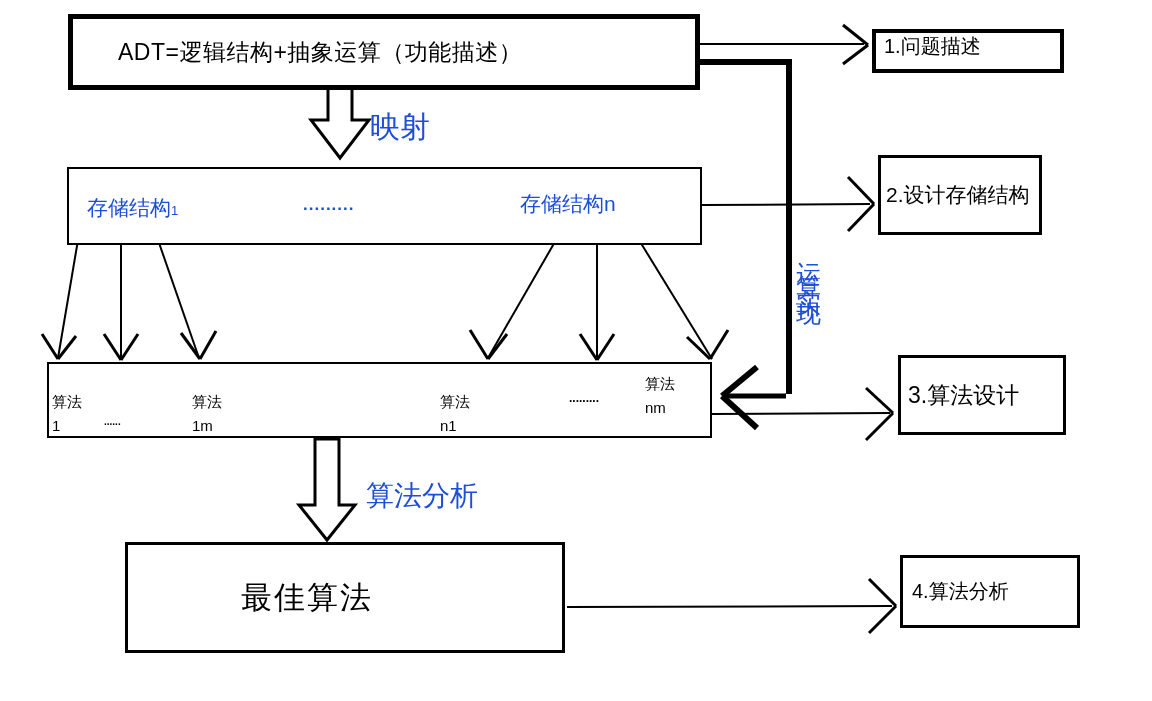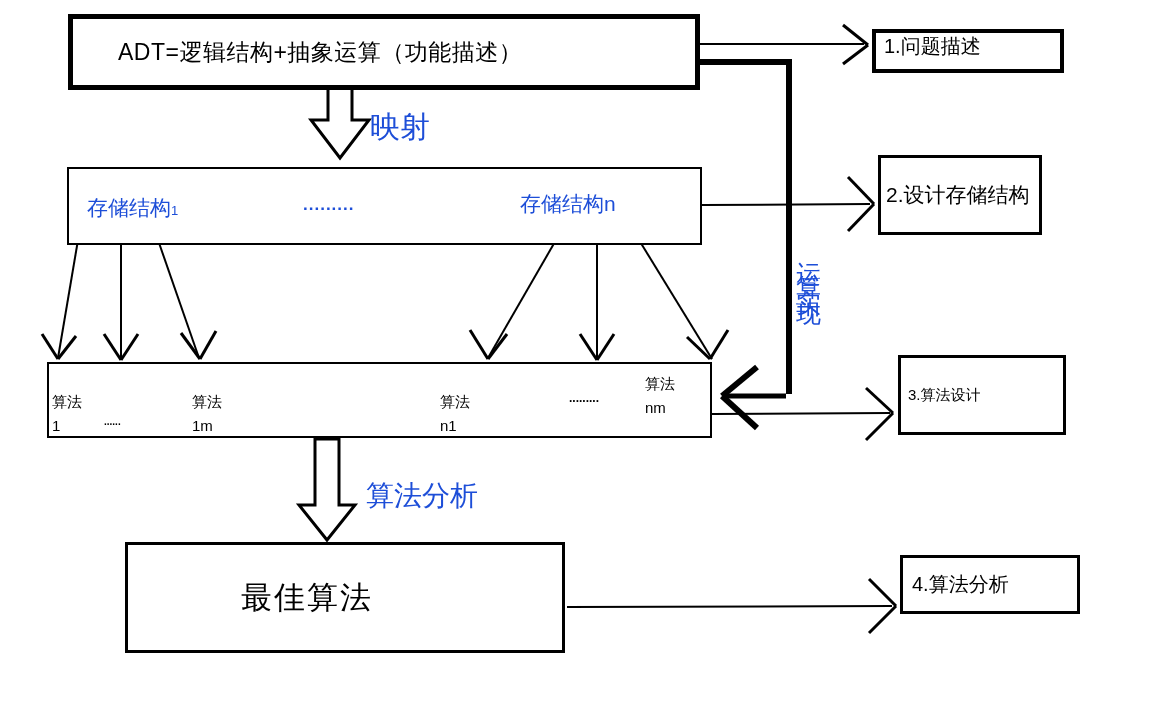--- a/index.html
+++ b/index.html
@@ -36,22 +36,22 @@
   
   #box-best{left:125px;top:542px;width:440px;height:111px;border-width:3px;display:flex;align-items:center;}
   #box-best .txt{font-size:31px;margin-left:113px;letter-spacing:2px;font-family:Liberation Serif, serif;}
 
   
   #box-step1{left:872px;top:29px;width:192px;height:44px;border-width:4px;display:flex;align-items:flex-start;}
   #box-step1 .txt{font-size:20px;margin-left:8px;}
   #box-step2{left:878px;top:155px;width:164px;height:80px;border-width:3px;display:flex;align-items:center;}
   #box-step2 .txt{font-size:21px;margin-left:5px;}
   #box-step3{left:898px;top:355px;width:168px;height:80px;border-width:3px;display:flex;align-items:center;}
-  #box-step3 .txt{font-size:15px;margin-left:7px;}
-  #box-step4{left:900px;top:555px;width:180px;height:59px;border-width:3px;display:flex;align-items:center;text-align:right;}
+  #box-step3 .txt{font-size:23px;margin-left:7px;}
+  #box-step4{left:900px;top:555px;width:180px;height:73px;border-width:3px;display:flex;align-items:center;text-align:right;}
   #box-step4 .txt{font-size:20px;margin-left:9px;}
 
   
   #lbl-mapping{left:370px;top:107px;font-size:30px;}
   #lbl-analysis{left:366px;top:477px;font-size:28px;}
   #lbl-operation{
     left:793px;top:241px;font-size:25px;
     writing-mode:vertical-rl;text-orientation:upright;letter-spacing:14px;
   }
 </style>

